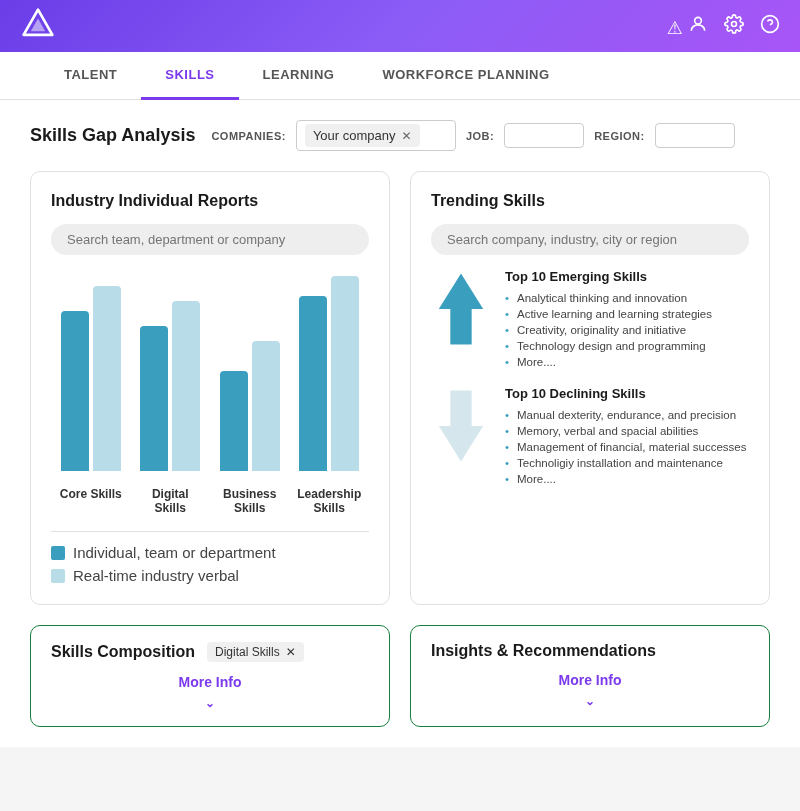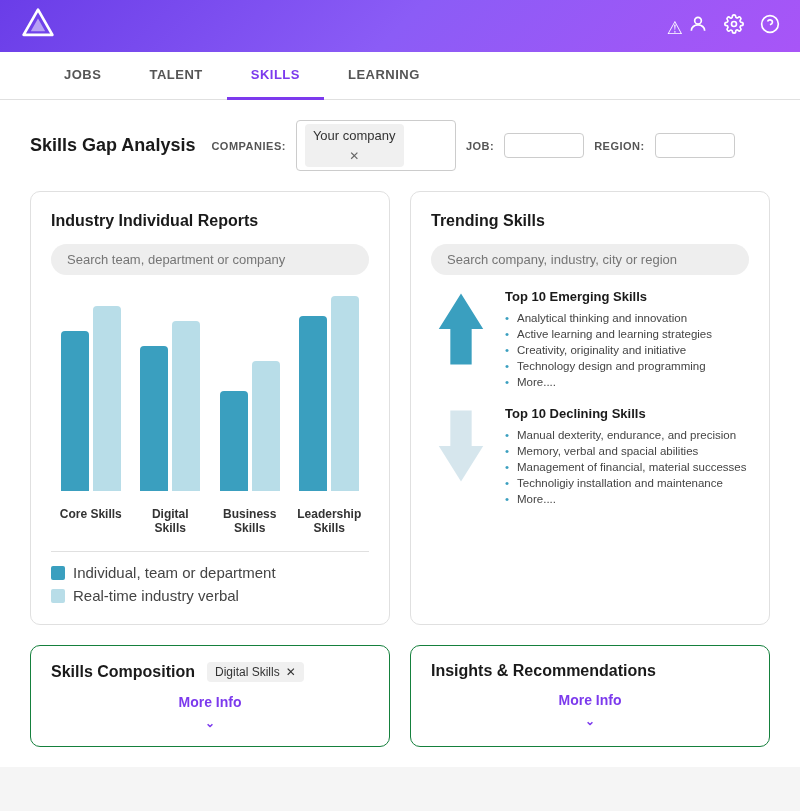--- a/index.html
+++ b/index.html
@@ -104,21 +104,20 @@
     }
     .filter-tag {
       display: flex;
       align-items: center;
       background: #f0f0f0;
       border-radius: 4px;
       padding: 4px 8px;
       font-size: 13px;
       color: #333;
       gap: 6px;
-      flex-direction: column;
     }
     .filter-tag .close-x {
       cursor: pointer;
       color: #666;
       font-size: 12px;
     }
     .filter-input {
       border: 1px solid #ccc;
       border-radius: 4px;
       padding: 4px 8px;
@@ -354,24 +353,24 @@
       <svg width="20" height="20" viewBox="0 0 24 24" fill="none" stroke="white" stroke-width="2">
         <circle cx="12" cy="12" r="10"></circle>
         <path d="M9.09 9a3 3 0 0 1 5.83 1c0 2-3 3-3 3"></path>
         <line x1="12" y1="17" x2="12.01" y2="17"></line>
       </svg>
     </span>
   </div>
 </header>
 
 <nav class="nav">
-  <div class="nav-item">JOBS</div>
   <div class="nav-item">TALENT</div>
   <div class="nav-item active">SKILLS</div>
   <div class="nav-item">LEARNING</div>
+  <div class="nav-item">WORKFORCE PLANNING</div>
 </nav>
 
 <main class="main">
 
   <div class="skills-gap-bar">
     <span class="skills-gap-title">Skills Gap Analysis</span>
     <div class="filter-row">
       <span class="filter-label">COMPANIES:</span>
       <div class="filter-wrapper">
         <span class="filter-tag">

